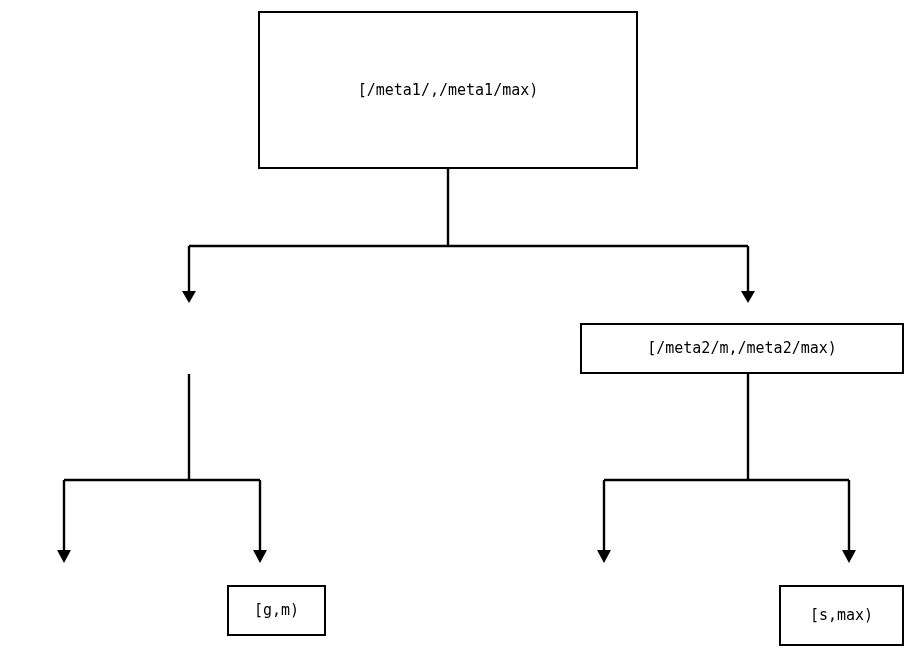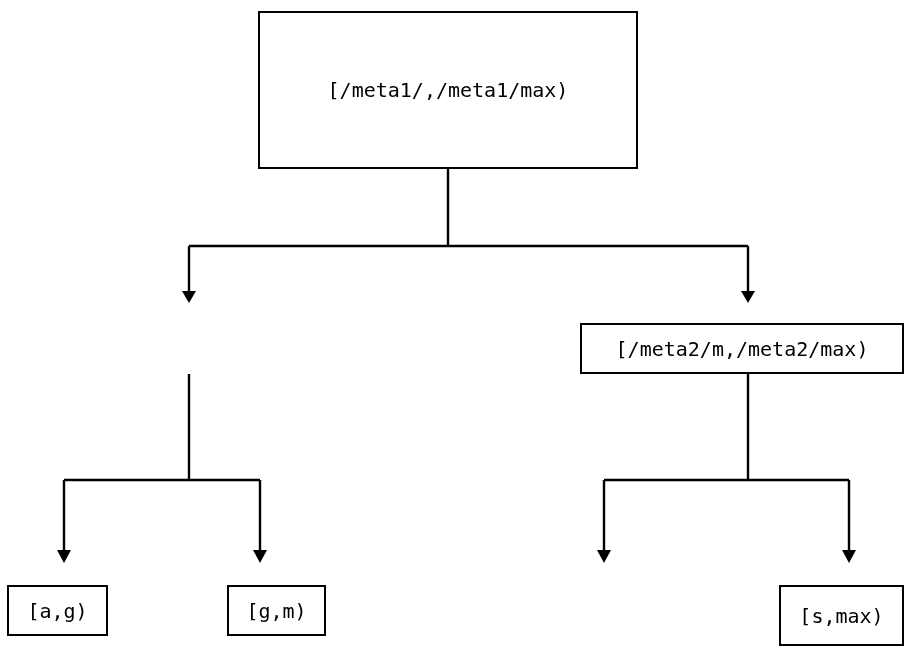--- a/index.html
+++ b/index.html
@@ -32,21 +32,21 @@
     box-sizing: border-box;
     border: 2px solid #000000;
     background: #ffffff;
     display: flex;
     align-items: center;
     justify-content: center;
     z-index: 2;
   }
   .node-label {
     font-family: "DejaVu Sans Mono", "Liberation Mono", monospace;
-    font-size: 20px;
+    font-size: 15px;
     line-height: 1;
     color: #000000;
     white-space: pre;
     letter-spacing: 0px;
   }
   
   #node-root { left: 258px; top: 11px; width: 380px; height: 158px; }
   
   #node-meta2-low  { left: 20px;  top: 323px; width: 328px; height: 51px; }
   #node-meta2-high { left: 580px; top: 323px; width: 324px; height: 51px; }
@@ -97,23 +97,20 @@
 
   <div class="tree-node" id="node-root">
     <span class="node-label">[/meta1/,/meta1/max)</span>
   </div>
 
 
   <div class="tree-node" id="node-meta2-high">
     <span class="node-label">[/meta2/m,/meta2/max)</span>
   </div>
 
-  <div class="tree-node" id="node-leaf-ag">
-    <span class="node-label">[a,g)</span>
-  </div>
 
   <div class="tree-node" id="node-leaf-gm">
     <span class="node-label">[g,m)</span>
   </div>
 
 
   <div class="tree-node" id="node-leaf-smax">
     <span class="node-label">[s,max)</span>
   </div>
 

